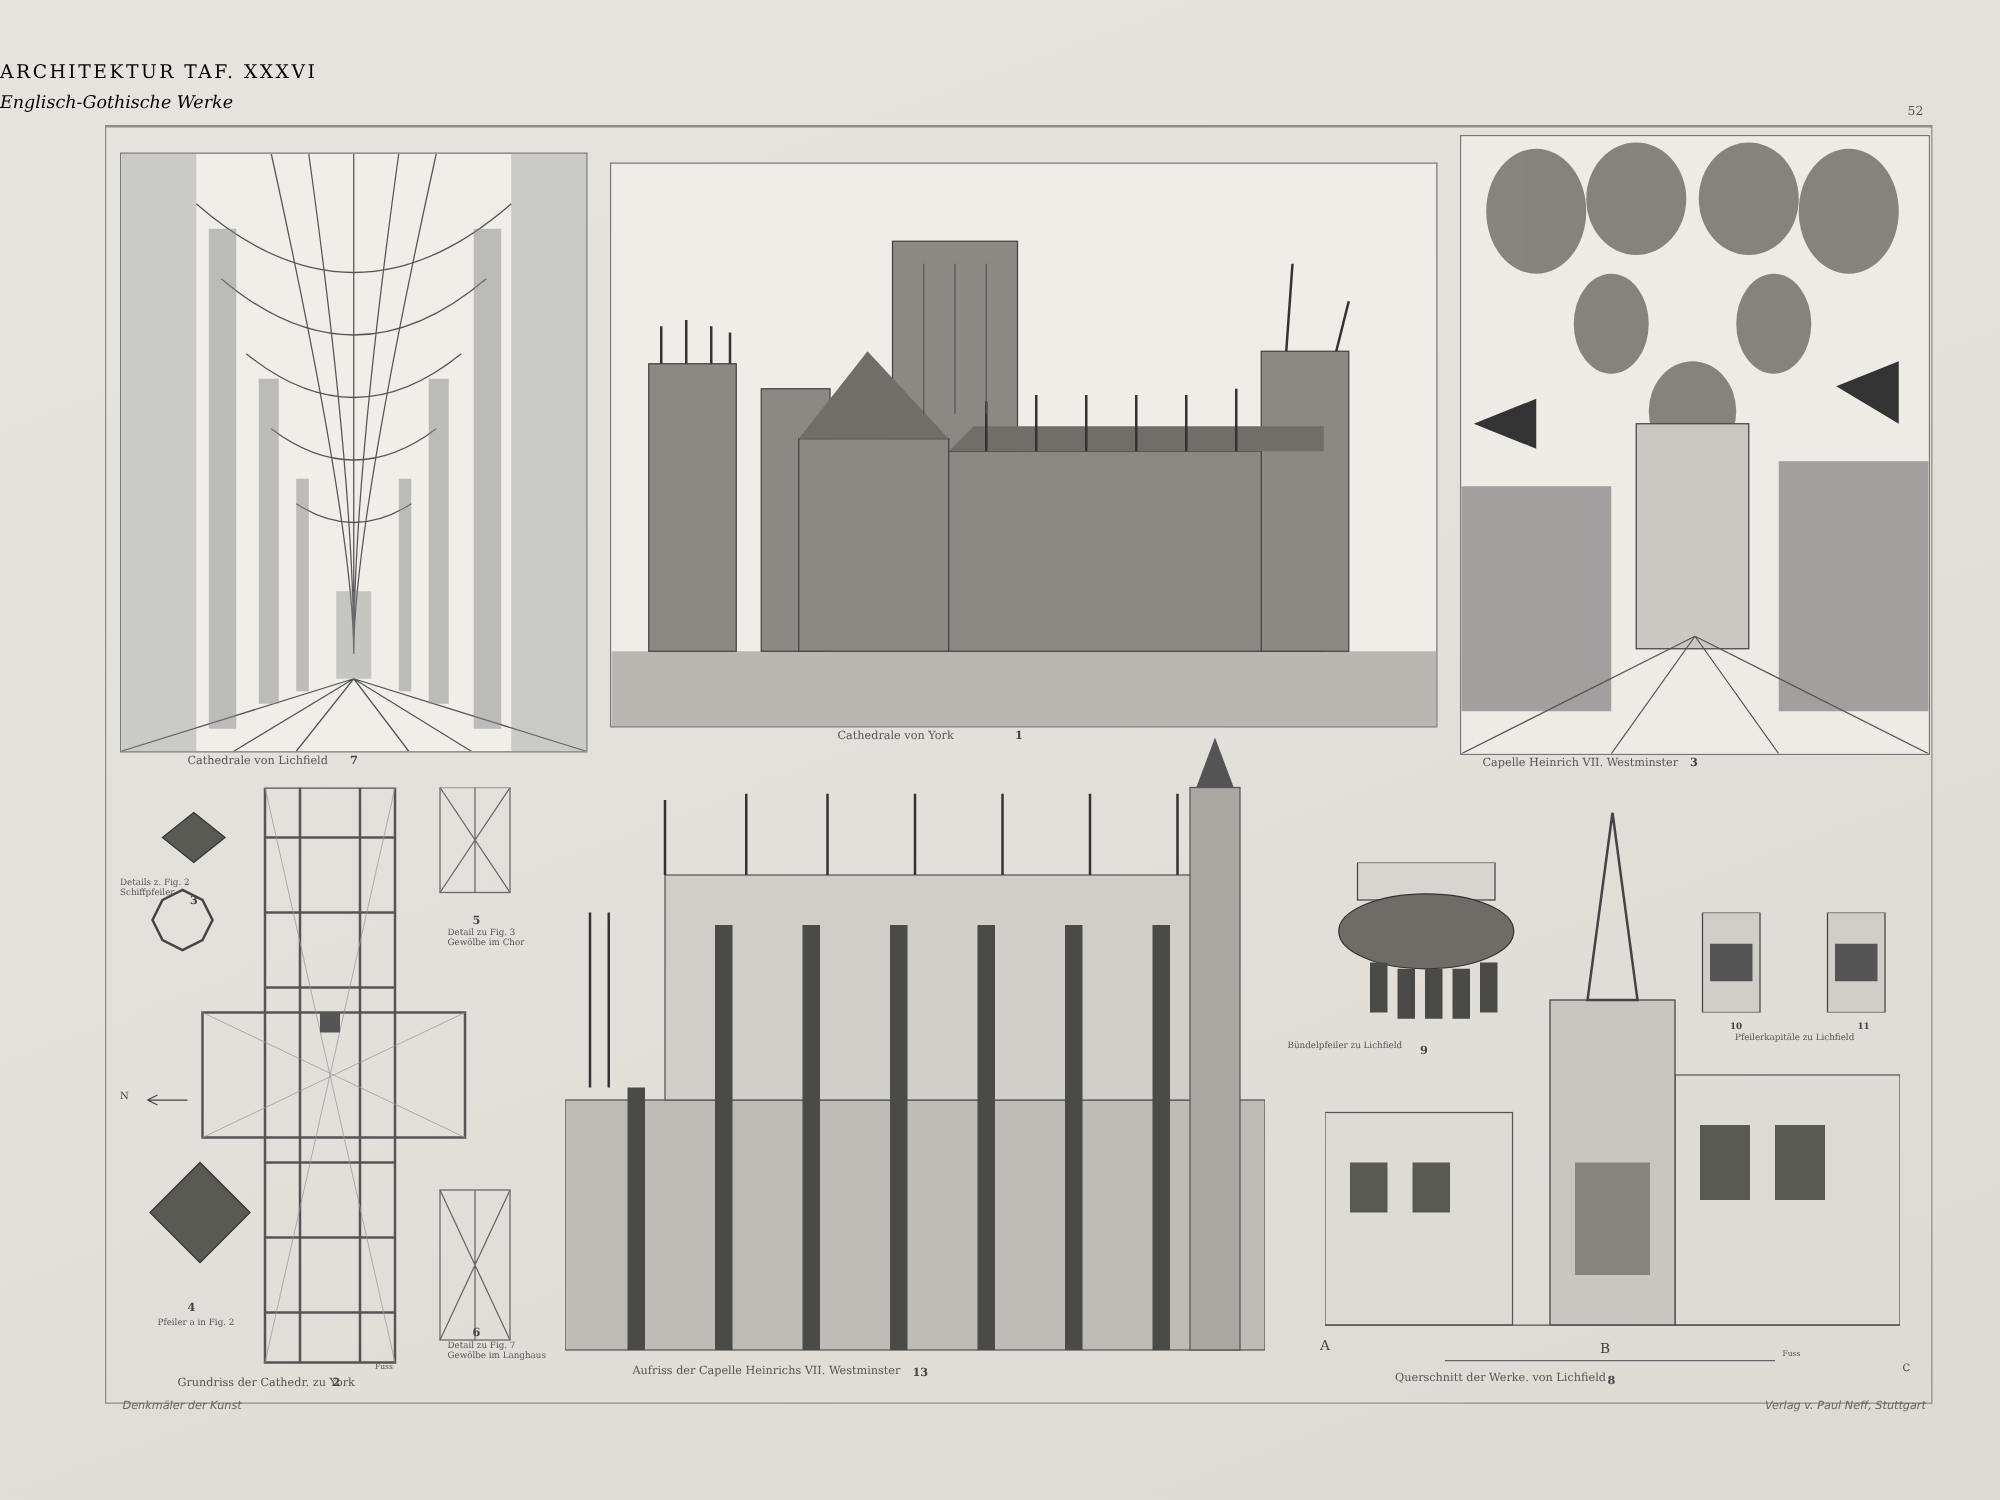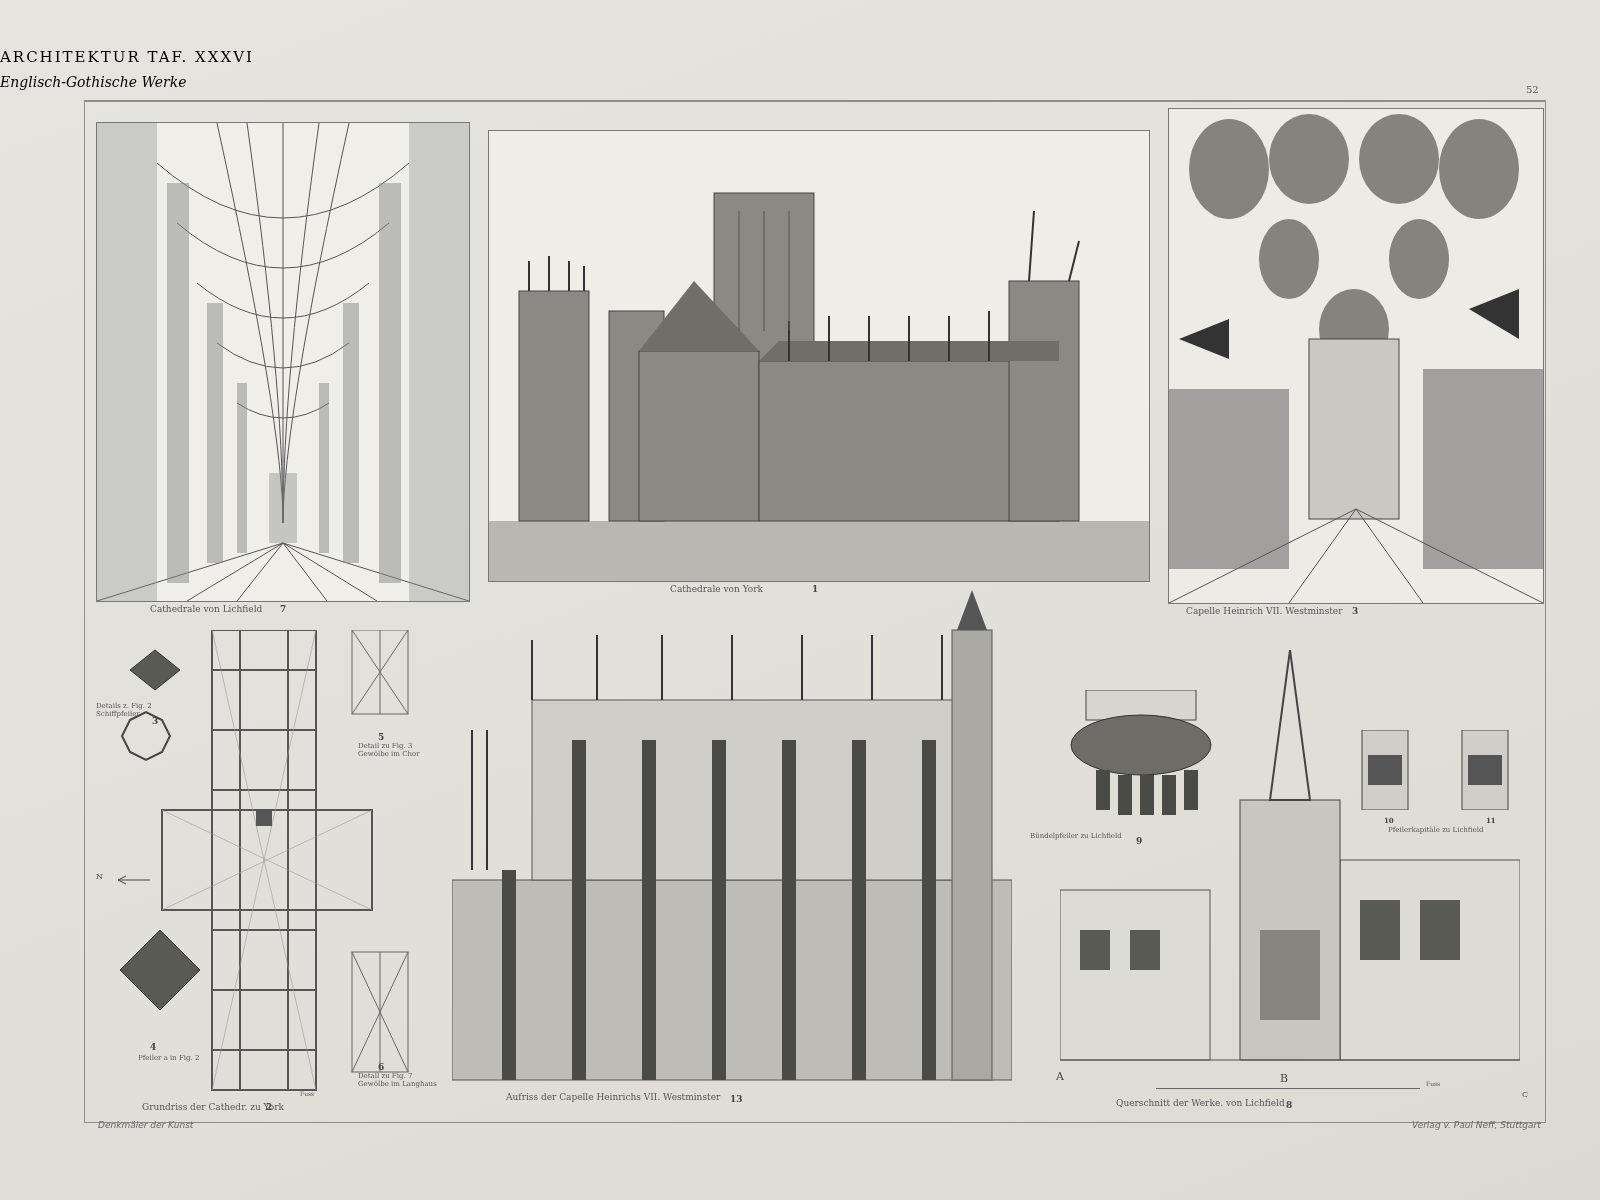--- a/index.html
+++ b/index.html
@@ -133,21 +133,21 @@
       <path d="M252 322 L308 442 M308 322 L252 442 M280 322 L280 442"></path>
     </g>
     <g stroke="#444" stroke-width="1">
         <path d="M18 250 L50 250 M18 250 L26 246 M18 250 L26 254"></path>
       </g>
   </svg>
 </div>
 <div class="cap" style="left:96px;top:702px;width:60px;white-space:normal;font-size:7px;">Details z. Fig. 2 Schiffpfeiler</div>
 <div class="num" style="left:152px;top:716px;">3</div>
 <div class="num" style="left:150px;top:1042px;">4</div>
-<div class="cap" style="left:126px;top:1054px;font-size:7px;margin-left:12px;">Pfeiler a in Fig. 2</div>
+<div class="cap" style="left:126px;top:1054px;font-size:7px;">Pfeiler a in Fig. 2</div>
 <div class="num" style="left:378px;top:732px;">5</div>
 <div class="cap" style="left:358px;top:742px;width:70px;white-space:normal;font-size:7px;">Detail zu Fig. 3 Gewölbe im Chor</div>
 <div class="num" style="left:378px;top:1062px;">6</div>
 <div class="cap" style="left:358px;top:1072px;width:80px;white-space:normal;font-size:7px;">Detail zu Fig. 7 Gewölbe im Langhaus</div>
 <div class="lbl" style="left:96px;top:872px;font-size:8px;">N</div>
 <div class="cap" style="left:300px;top:1090px;font-size:6px;">Fuss</div>
 <div class="cap" style="left:142px;top:1102px;">Grundriss der Cathedr. zu York</div>
 <div class="num" style="left:266px;top:1102px;">2</div>
 
 <div style="position:absolute;left:452px;top:590px;width:560px;height:496px;">

